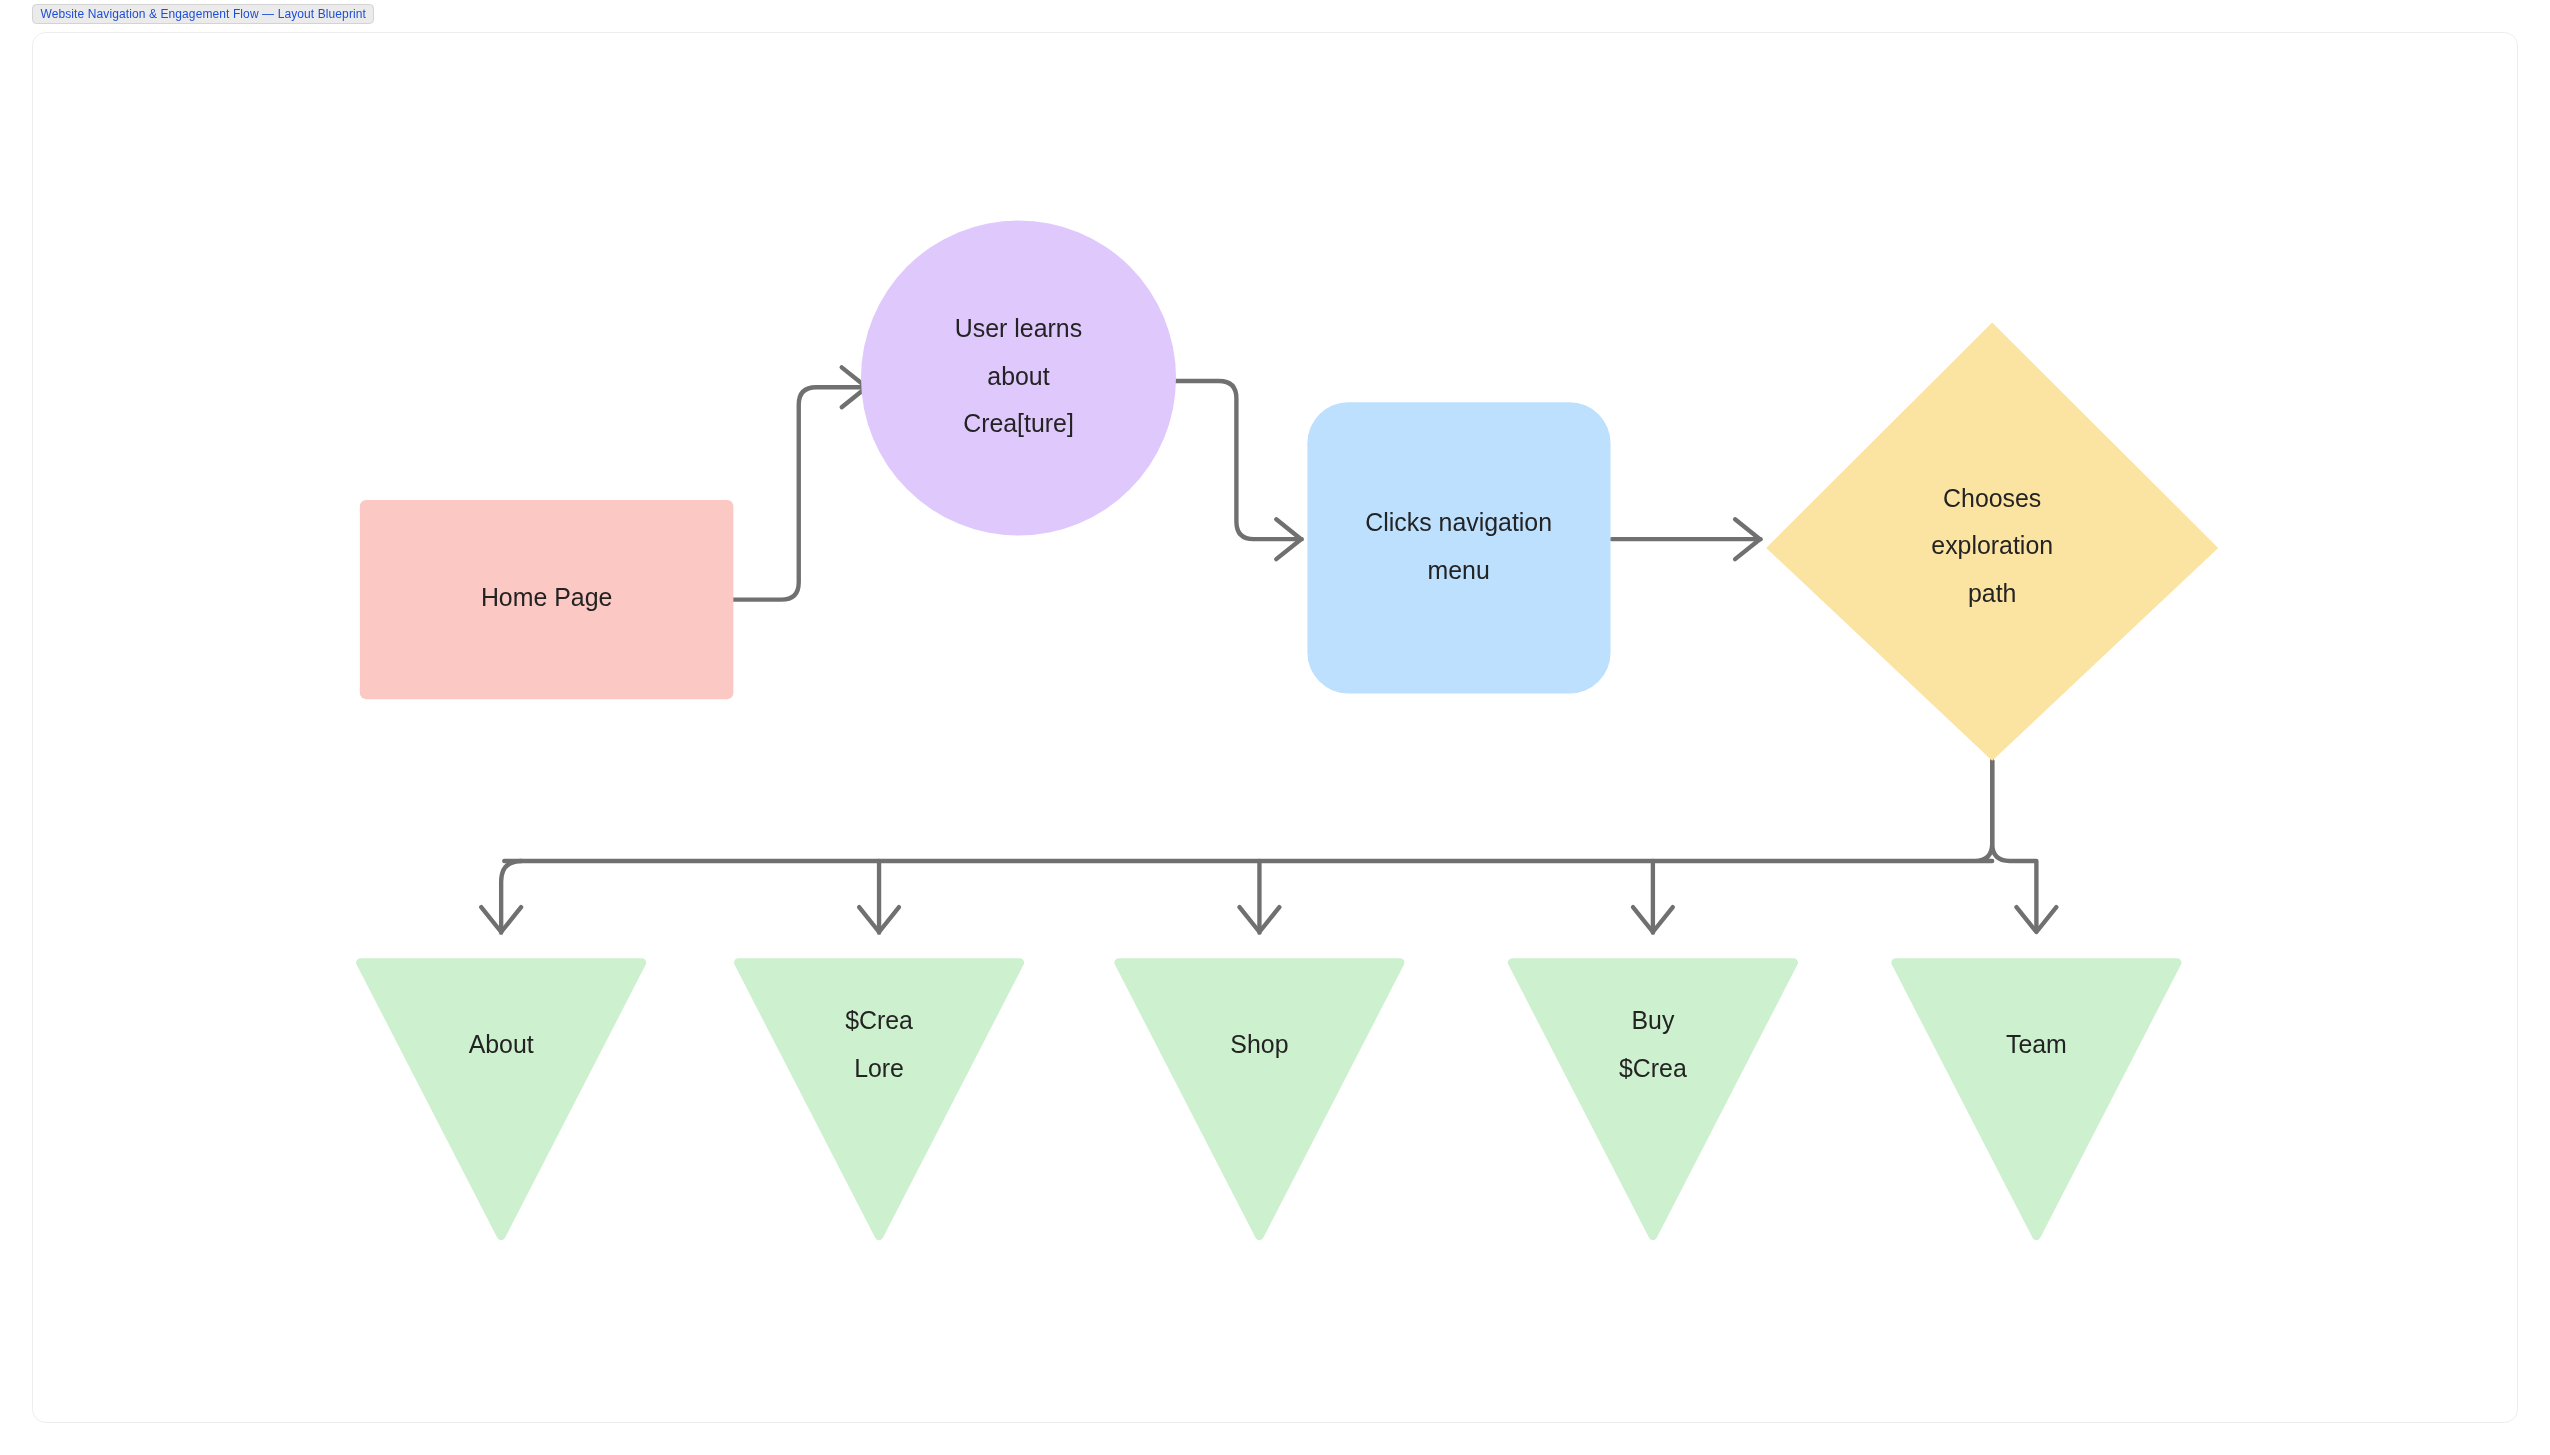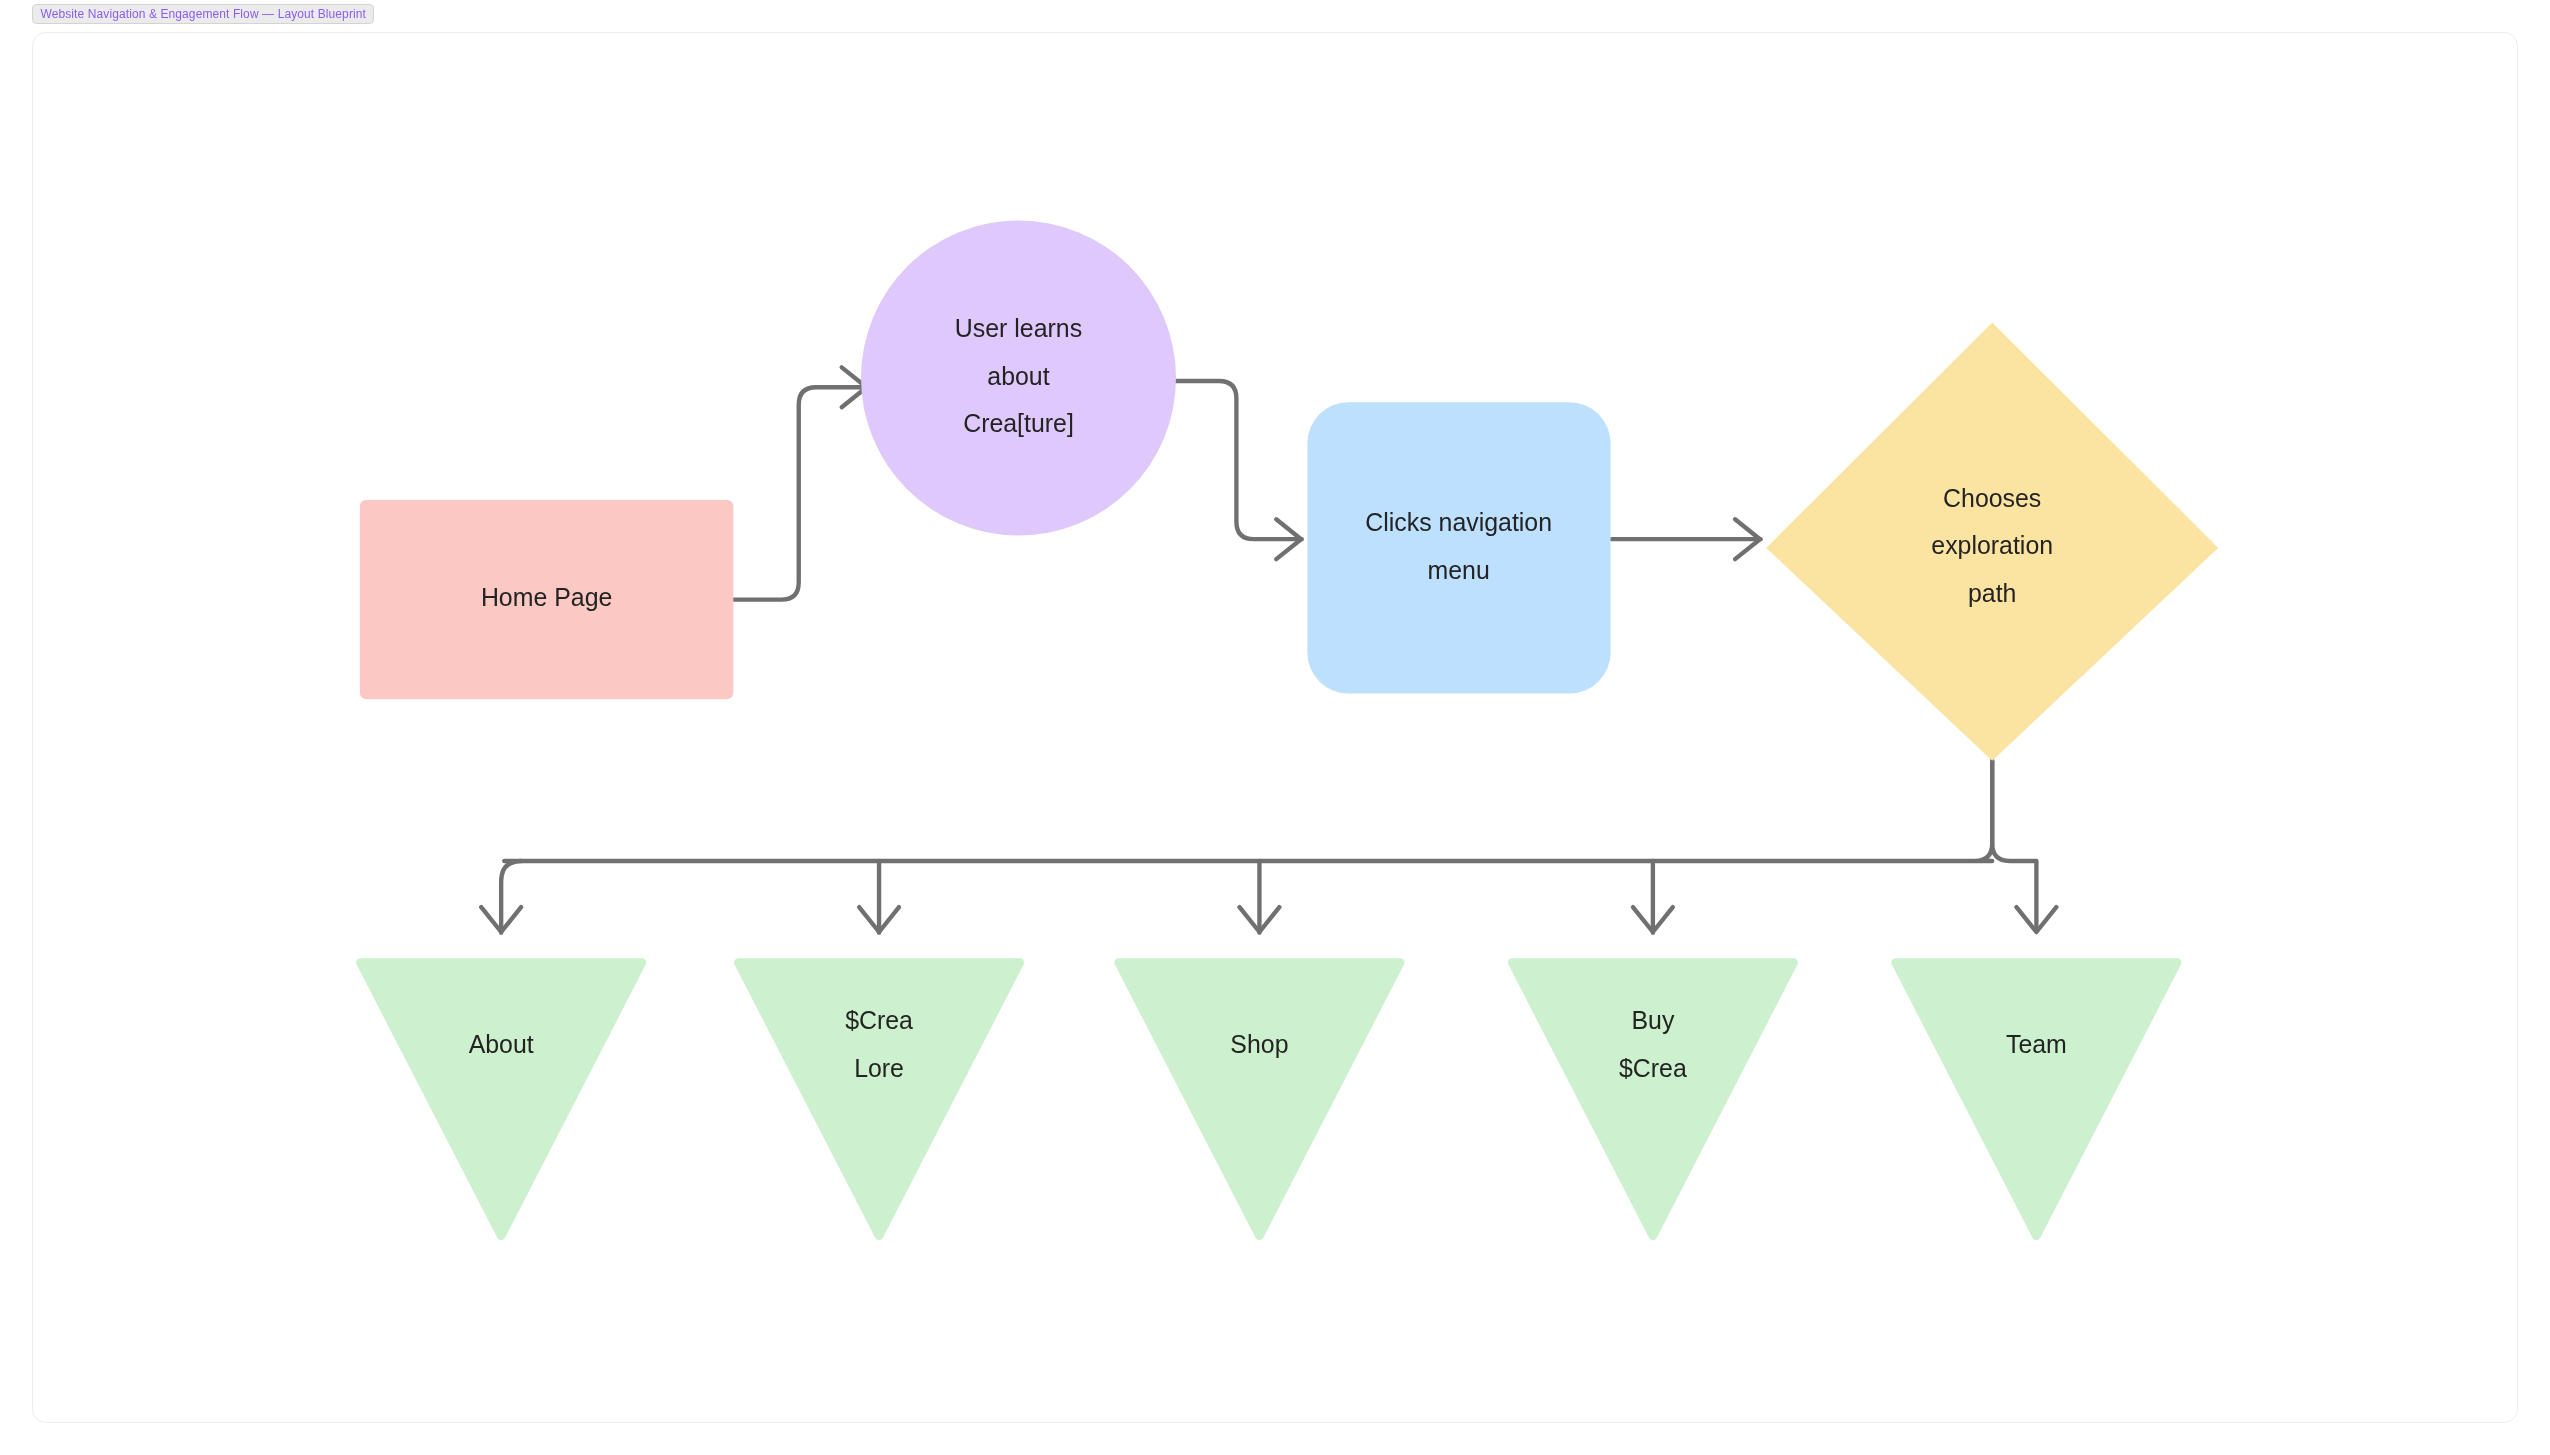--- a/index.html
+++ b/index.html
@@ -27,21 +27,21 @@
     left: 32px;
     top: 3.7px;
     height: 20px;
     display: flex;
     align-items: center;
     padding: 0 7.5px;
     background: #ebebeb;
     border: 0.6px solid #d3d3d3;
     border-radius: 4.4px;
     font-size: 12px;
-    color: #8b5cf6;
+    color: #1d4ed8;
     white-space: nowrap;
     letter-spacing: 0.1px;
     box-sizing: border-box;
   }
   
   #canvas-frame {
     position: absolute;
     left: 32px;
     top: 32px;
     width: 2486px;

